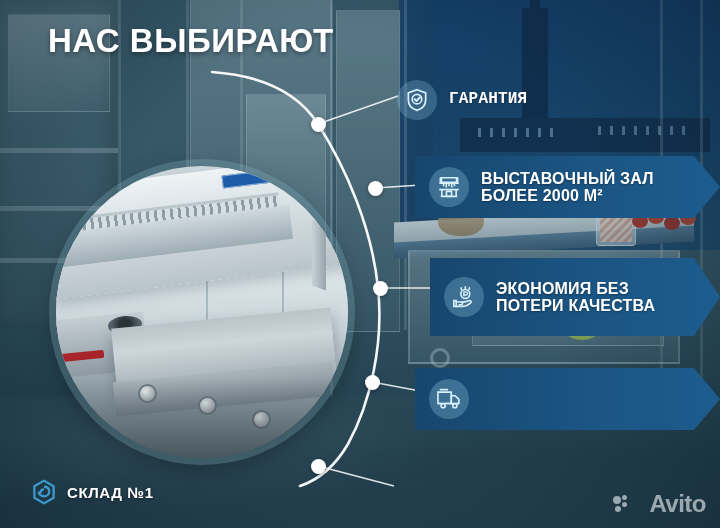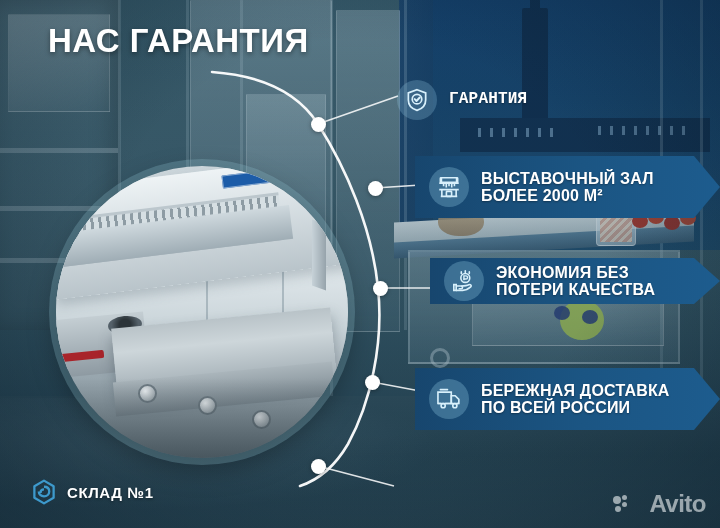--- a/index.html
+++ b/index.html
@@ -240,21 +240,21 @@
     <line x1="372" y1="382" x2="436" y2="394" stroke="#ffffff" stroke-width="1.6" opacity=".85"></line>
     <line x1="318" y1="466" x2="394" y2="486" stroke="#ffffff" stroke-width="1.6" opacity=".85"></line>
   </svg>
 
   <div class="node" style="left:311px;top:117px"></div>
   <div class="node" style="left:368px;top:181px"></div>
   <div class="node" style="left:373px;top:281px"></div>
   <div class="node" style="left:365px;top:375px"></div>
   <div class="node" style="left:311px;top:459px"></div>
 
-  <div class="title">НАС ГАРАНТИЯ</div>
+  <div class="title">НАС ВЫБИРАЮТ</div>
 
   <div class="banner plain" style="left:383px;top:70px;width:180px;">
     <span class="ico">
       <svg viewBox="0 0 24 24" fill="none" stroke="#d8f0fb" stroke-width="1.6">
         <path d="M12 2.5 L20 5.5 V12 c0 5-3.4 8.2-8 9.6C7.4 20.2 4 17 4 12 V5.5 Z"></path>
         <circle cx="12" cy="11.2" r="4.4"></circle>
         <path d="M9.9 11.2 l1.6 1.7 3-3.2" stroke-width="1.8" stroke-linecap="round" stroke-linejoin="round"></path>
       </svg>
     </span>
     <span class="txt">ГАРАНТИЯ</span>
@@ -267,21 +267,21 @@
         <path d="M3 8.4 h18 M3 14.4 h18 M4.4 20.6 h15.2"></path>
         <path d="M7 8.4 v3 M9.5 8.4 v4 M12 8.4 v3 M14.5 8.4 v4 M17 8.4 v3"></path>
         <rect x="9.6" y="16" width="4.8" height="4.6" rx=".5"></rect>
         <path d="M5 3.5 v4.2 M19 3.5 v4.2 M5.4 14.4 v6.2 M18.6 14.4 v6.2"></path>
       </svg>
     </span>
     <span class="txt">ВЫСТАВОЧНЫЙ ЗАЛ
 БОЛЕЕ 2000 М²</span>
   </div>
 
-  <div class="banner arrow" style="left:430px;top:258px;width:290px;height:46px;">
+  <div class="banner arrow" style="left:430px;top:258px;width:290px;height:78px;">
     <span class="ico">
       <svg viewBox="0 0 24 24" fill="none" stroke="#d8f0fb" stroke-width="1.5">
         <circle cx="13.2" cy="9.2" r="4.1"></circle>
         <path d="M11.9 11.4 V7.3 h1.9 a1.45 1.45 0 0 1 0 2.9 h-2.6" stroke-width="1.3"></path>
         <path d="M9.5 3.6 v1.5 M13.2 2.6 v1.6 M16.9 3.6 v1.5" stroke-linecap="round"></path>
         <path d="M2.6 15.4 h2.2 v5.2 H2.6 Z"></path>
         <path d="M4.8 16.6 h4.6 a1.25 1.25 0 0 1 0 2.5 H7"></path>
         <path d="M9.4 16.6 c3.3 0 5.3-.1 7-1.1 1.5-.9 3 .9 1.8 2-1.8 1.6-4.6 3.1-7.4 3.1 H4.8"></path>
       </svg>
     </span>
@@ -293,22 +293,20 @@
     <span class="ico">
       <svg viewBox="0 0 24 24" fill="none" stroke="#d8f0fb" stroke-width="1.5">
         <path d="M1.8 5.6 h12.3 v10.6 H1.8 Z"></path>
         <path d="M14.1 9 h3.6 l3.4 3.4 v3.8 h-7 Z"></path>
         <circle cx="6.6" cy="18.2" r="1.9"></circle>
         <circle cx="17.4" cy="18.2" r="1.9"></circle>
         <path d="M1.8 16.2 h2.9 M8.5 16.2 h6.9 M19.3 16.2 h1.6"></path>
         <path d="M4 3.4 h6.6" stroke-linecap="round"></path>
       </svg>
     </span>
-    <span class="txt">БЕРЕЖНАЯ ДОСТАВКА
-ПО ВСЕЙ РОССИИ</span>
   </div>
 
 
   <div class="brand">
     <span class="mark">
       <svg viewBox="0 0 32 32" fill="none" stroke="#3f9fd4" stroke-width="2.6" stroke-linejoin="round">
         <path d="M16 3 L27 9.5 V22.5 L16 29 L5 22.5 V9.5 Z" opacity=".95"></path>
         <path d="M16 10 c4 0 6 2.5 6 5.5 s-2.6 5.5-6 5.5 -6-2.5-6-5.5" opacity=".95"></path>
         <path d="M12 17 c0-2.4 1.8-4 4-4" opacity=".95"></path>
       </svg>

